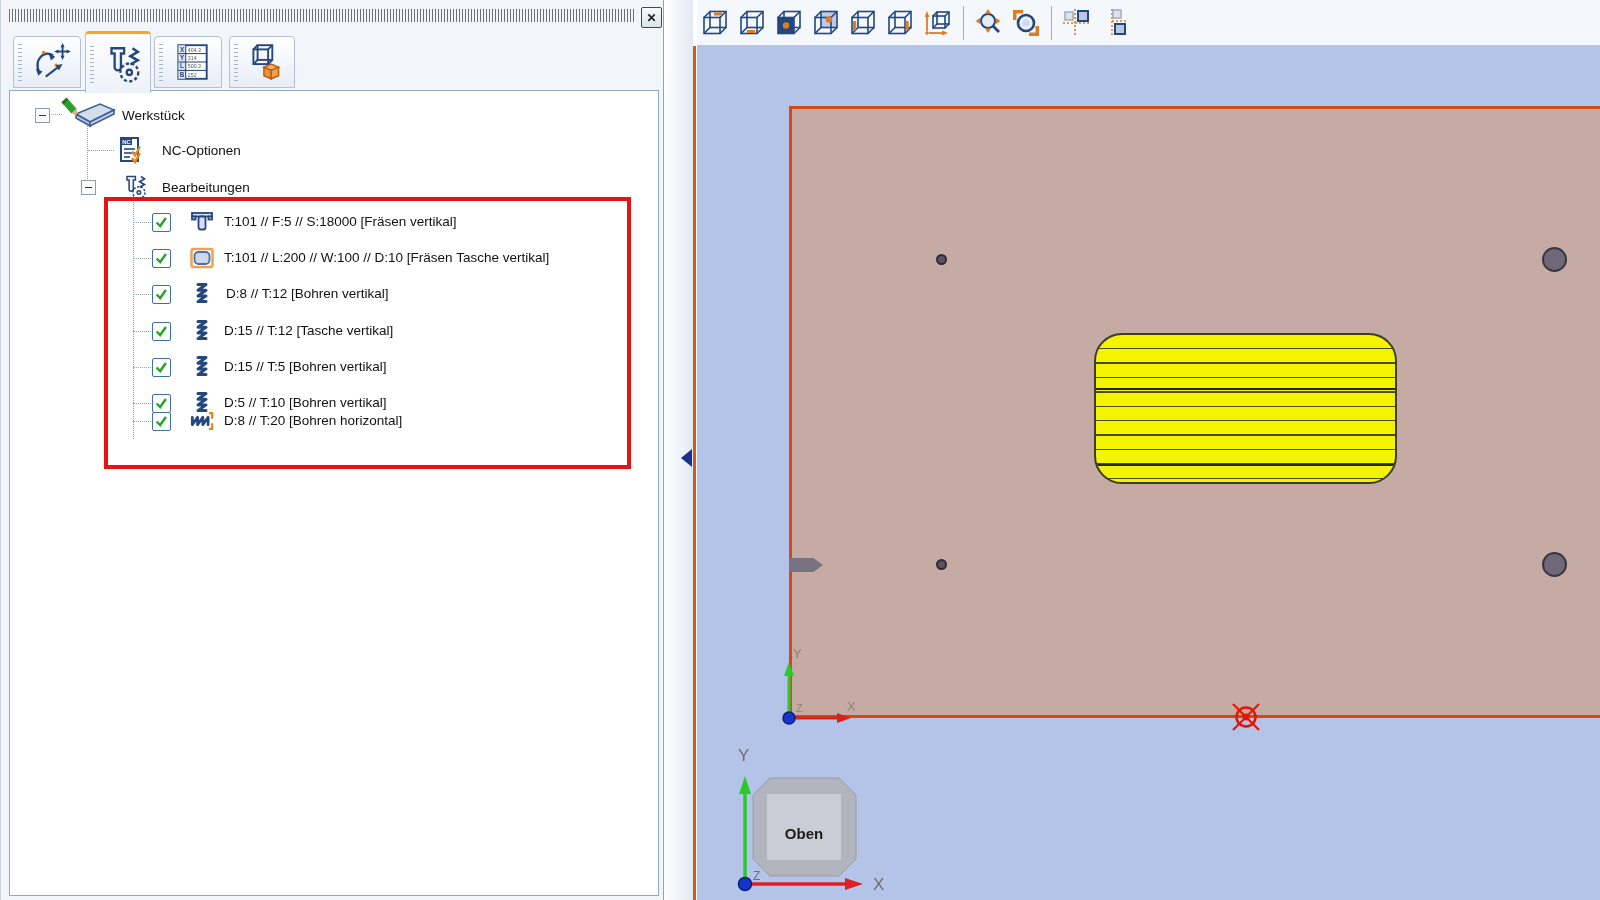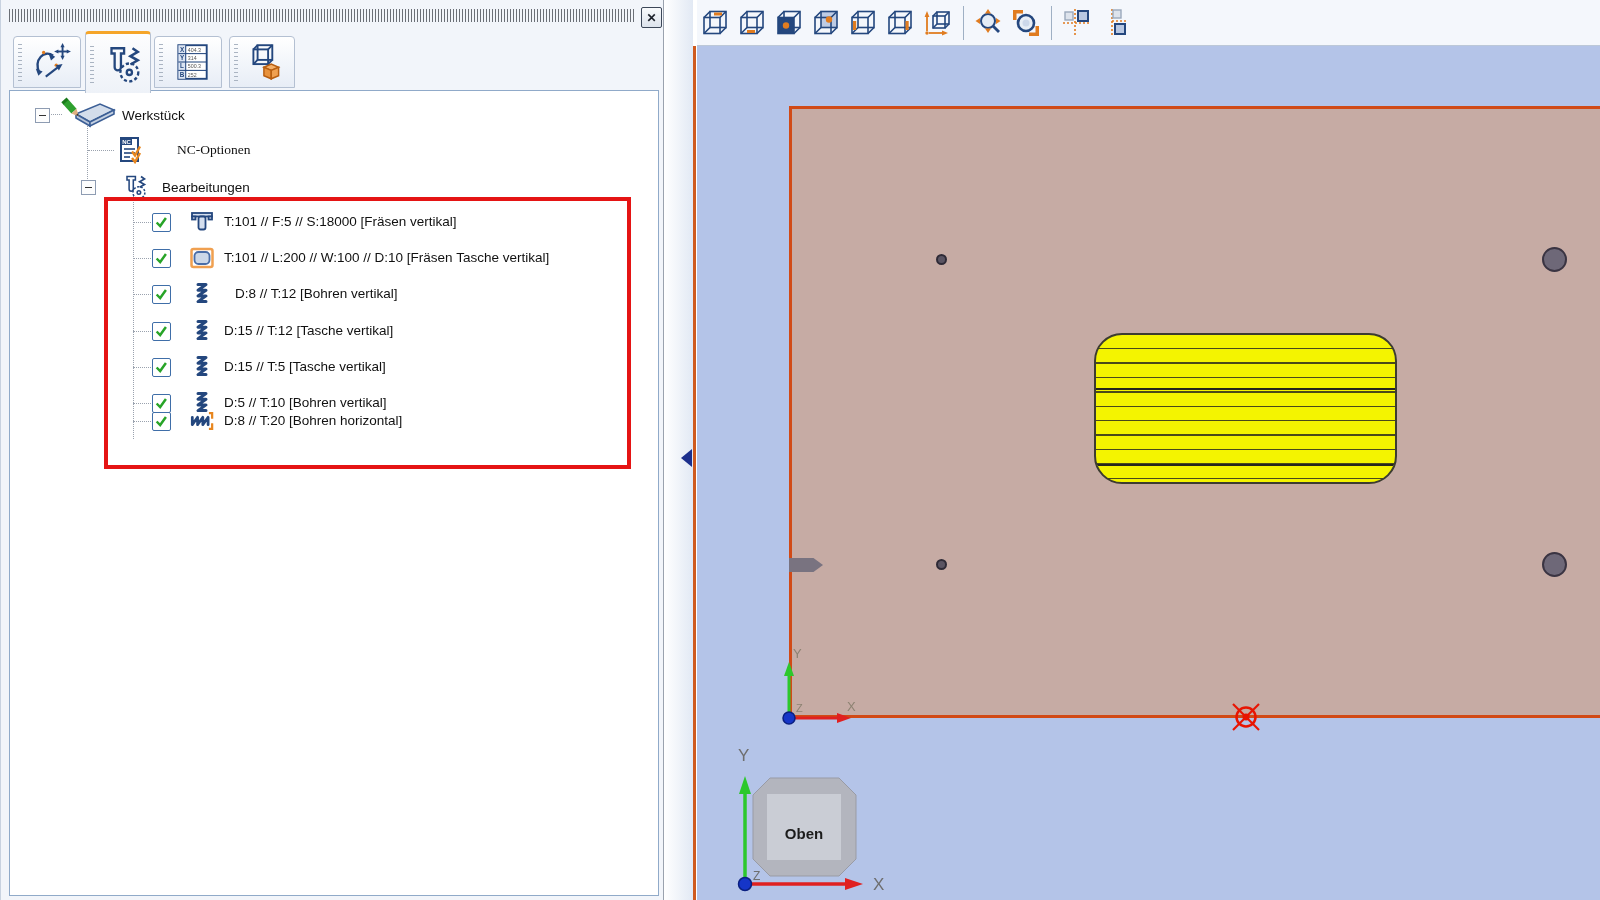--- a/index.html
+++ b/index.html
@@ -180,21 +180,21 @@
                 <line x1="7" y1="13" x2="18" y2="13"></line>
                 <line x1="7" y1="17" x2="18" y2="17"></line>
                 <line x1="7" y1="21" x2="13" y2="21"></line>
               </g>
               <g stroke="#e8861e" stroke-width="2.4" fill="none">
                 <path d="M15 15.5 l3 4 5 -9"></path>
                 <path d="M15 22 l3 4 5 -9"></path>
               </g>
             </svg>
           </span>
-        <span class="tlabel" style="position:absolute;left:167px;font-family:Liberation Serif, serif;">NC-Optionen</span>
+        <span class="tlabel" style="position:absolute;left:152px;">NC-Optionen</span>
       </div>
 
       <div class="trow" style="left:0;top:81px;width:640px;">
         <div class="minus-box" style="left:71px;top:8px;"></div>
         <span class="t-ico" style="position:absolute;left:110px;top:1px;width:28px;height:28px;">
             <svg viewBox="0 0 40 40">
               <g fill="none" stroke="#24477e" stroke-width="2.2">
                 <path d="M10 5 h12 v5 h-3 v13 a3 3 0 0 1 -6 0 V10 h-3 Z"></path>
                 <circle cx="27" cy="28" r="8.5" stroke-dasharray="3 2.2"></circle>
                 <circle cx="27" cy="28" r="2.5"></circle>
@@ -245,21 +245,21 @@
             <div class="checkbox" style="position: absolute; left: 142px; top: 6px;">
               <svg viewBox="0 0 17 17" width="15" height="15">
                 <polyline points="3,8.5 7,12.5 13.5,3.5" fill="none" stroke="#28a428" stroke-width="2.8"></polyline>
               </svg>
             </div>
             <span class="op-icon" style="position: absolute; left: 180px; top: 3px;">
               <svg viewBox="0 0 24 24">
                 <path d="M8 2.5 H16 L8 8.2 H16 L8 13.9 H16 L8 19.6 H16" fill="none" stroke="#24477e" stroke-width="3" stroke-linejoin="round" stroke-linecap="round"></path>
               </svg>
             </span>
-            <span class="tlabel" style="position: absolute; left: 225px; top: 7px;">D:8 // T:12 [Bohren vertikal]</span>
+            <span class="tlabel" style="position: absolute; left: 216px; top: 7px;">D:8 // T:12 [Bohren vertikal]</span>
           </div>
           <div class="trow" style="left: 0px; top: 225px; width: 640px;">
             <div class="dot-h" style="left: 123px; top: 15px; width: 18px;"></div>
             <div class="checkbox" style="position: absolute; left: 142px; top: 6px;">
               <svg viewBox="0 0 17 17" width="15" height="15">
                 <polyline points="3,8.5 7,12.5 13.5,3.5" fill="none" stroke="#28a428" stroke-width="2.8"></polyline>
               </svg>
             </div>
             <span class="op-icon" style="position: absolute; left: 180px; top: 3px;">
               <svg viewBox="0 0 24 24">
@@ -273,21 +273,21 @@
             <div class="checkbox" style="position: absolute; left: 142px; top: 6px;">
               <svg viewBox="0 0 17 17" width="15" height="15">
                 <polyline points="3,8.5 7,12.5 13.5,3.5" fill="none" stroke="#28a428" stroke-width="2.8"></polyline>
               </svg>
             </div>
             <span class="op-icon" style="position: absolute; left: 180px; top: 3px;">
               <svg viewBox="0 0 24 24">
                 <path d="M8 2.5 H16 L8 8.2 H16 L8 13.9 H16 L8 19.6 H16" fill="none" stroke="#24477e" stroke-width="3" stroke-linejoin="round" stroke-linecap="round"></path>
               </svg>
             </span>
-            <span class="tlabel" style="position: absolute; left: 214px; top: 7px;">D:15 // T:5 [Tasche vertikal]</span>
+            <span class="tlabel" style="position: absolute; left: 214px; top: 7px;">D:15 // T:5 [Bohren vertikal]</span>
           </div>
           <div class="trow" style="left: 0px; top: 297px; width: 640px;">
             <div class="dot-h" style="left: 123px; top: 15px; width: 18px;"></div>
             <div class="checkbox" style="position: absolute; left: 142px; top: 6px;">
               <svg viewBox="0 0 17 17" width="15" height="15">
                 <polyline points="3,8.5 7,12.5 13.5,3.5" fill="none" stroke="#28a428" stroke-width="2.8"></polyline>
               </svg>
             </div>
             <span class="op-icon" style="position: absolute; left: 180px; top: 3px;">
               <svg viewBox="0 0 24 24">

